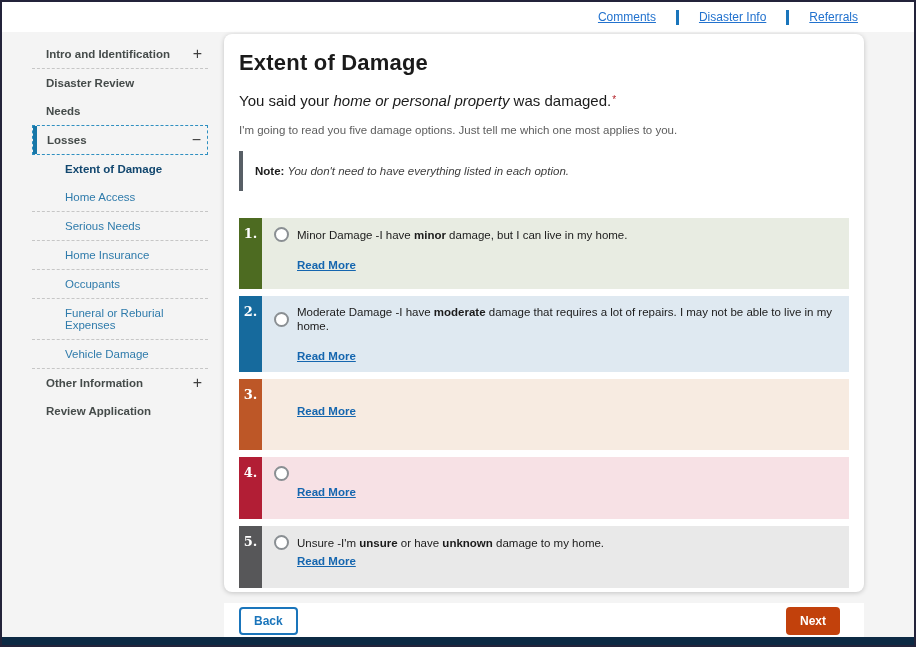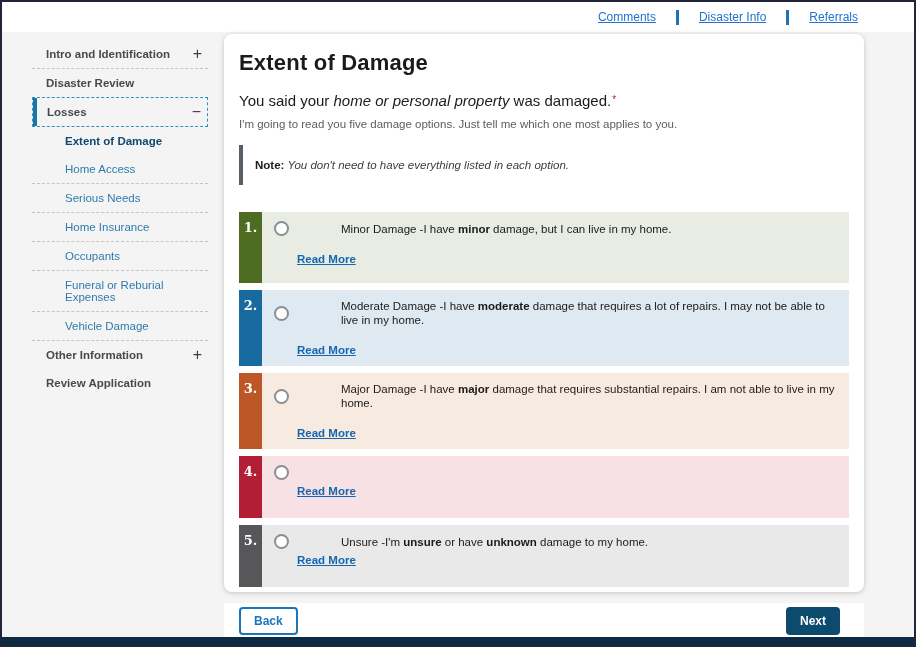--- a/index.html
+++ b/index.html
@@ -34,51 +34,51 @@
   
   .card {
     position:absolute; left:222px; top:32px; width:640px; height:558px;
     background:#ffffff; border-radius:8px; box-shadow:0 1px 5px rgba(0,0,0,0.20);
     padding:16px 15px;
   }
   .page-title { font-size:22px; font-weight:600; color:#1b1b1b; letter-spacing:0.2px; }
   .question { margin-top:16px; font-size:15px; font-weight:400; color:#1b1b1b; }
   .question .em { font-style:italic; }
   .req-marker { color:#b4232a; font-size:10px; position:relative; top:-3px; margin-left:1px; }
-  .instruction { margin-top:9px; font-size:11.5px; color:#5d5d5d; }
+  .instruction { margin-top:15px; font-size:11.5px; color:#5d5d5d; }
   .note-box { margin-top:15px; border-left:4px solid #585f66; padding:14px 12px; font-size:11.5px; color:#1b1b1b; }
   .note-label { font-weight:700; }
   .note-text { font-style:italic; color:#3d3d3d; }
   
   .options { margin-top:27px; display:flex; flex-direction:column; gap:7px; }
   .option { display:flex; }
   .opt-num {
     width:23px; flex:none; color:#fff; font-family:"DejaVu Serif", serif;
     font-size:13px; font-weight:700; text-align:center; padding-top:8px;
   }
   .opt-body { flex:1; padding:9px 12px 8px 12px; }
   .opt-line { display:flex; align-items:center; gap:8px; }
   .radio { width:15px; height:15px; flex:none; border-radius:50%; border:2px solid #8a8f93; background:#fff; cursor:pointer; }
-  .opt-text { font-size:11.5px; color:#1b1b1b; line-height:14px;margin-left:44px; }
+  .opt-text { font-size:11.5px; color:#1b1b1b; line-height:14px; }
   .read-more { display:inline-block; margin-left:23px; font-size:11.5px; font-weight:700; color:#1566af; text-decoration:underline; cursor:pointer; }
   .option.spacious { min-height:71px; }
   .option.spacious .read-more { margin-top:17px; }
   .option.compact { min-height:62px; }
   .option.compact .read-more { margin-top:5px; }
   
   .button-bar {
     position:absolute; left:222px; top:601px; width:640px; height:36px; background:#ffffff;
     display:flex; align-items:center; justify-content:space-between; padding:0 24px 0 15px;
   }
   .back-btn {
     background:#fff; border:2px solid #1a75bb; color:#1a75bb; font-family:inherit;
     font-size:12px; font-weight:700; padding:5px 13px; border-radius:4px; cursor:pointer;
   }
   .next-btn {
-    background:#0c4a6e; border:none; color:#fff; font-family:inherit;
+    background:#c2410c; border:none; color:#fff; font-family:inherit;
     font-size:12px; font-weight:700; padding:7px 14px; border-radius:4px; cursor:pointer;
   }
   .footer-bar { position:absolute; left:0; right:0; bottom:0; height:8px; background:#0d2a44; }
 </style>
 </head>
 <body>
 
 <div class="window">
 
   <div class="topbar">
@@ -91,20 +91,24 @@
 
   <nav class="sidebar">
       <div class="sb-item top divider">
     <span>Intro and Identification</span>
     <span class="sb-toggle">+</span>
   </div>
       <div class="sb-item top">
     <span>Disaster Review</span>
 
   </div>
+      <div class="sb-item top">
+    <span>Needs</span>
+
+  </div>
       <div class="sb-item top active-section">
     <span>Losses</span>
     <span class="sb-toggle">−</span>
   </div>
       <div class="sb-item sub active">
     <span>Extent of Damage</span>
 
   </div>
       <div class="sb-item sub divider">
     <span>Home Access</span>
@@ -166,24 +170,20 @@
       <div class="opt-line">
         <span class="radio"></span>
         <span class="opt-text"><span>Moderate Damage -I have </span><span style="font-weight: 700;">moderate</span><span> damage that requires a lot of repairs. I may not be able to live in my home.</span></span>
       </div>
       <span class="read-more">Read More</span>
     </div>
   </div>
         <div class="option spacious">
     <div class="opt-num" style="background: rgb(189, 87, 39);">3.</div>
     <div class="opt-body" style="background: rgb(247, 235, 225);">
-      <div class="opt-line">
-        <span class="radio"></span>
-        <span class="opt-text"><span>Major Damage -I have </span><span style="font-weight: 700;">major</span><span> damage that requires substantial repairs. I am not able to live in my home.</span></span>
-      </div>
       <span class="read-more">Read More</span>
     </div>
   </div>
         <div class="option compact">
     <div class="opt-num" style="background: rgb(178, 30, 53);">4.</div>
     <div class="opt-body" style="background: rgb(247, 225, 229);">
       <div class="opt-line">
         <span class="radio"></span>
       </div>
       <span class="read-more">Read More</span>

